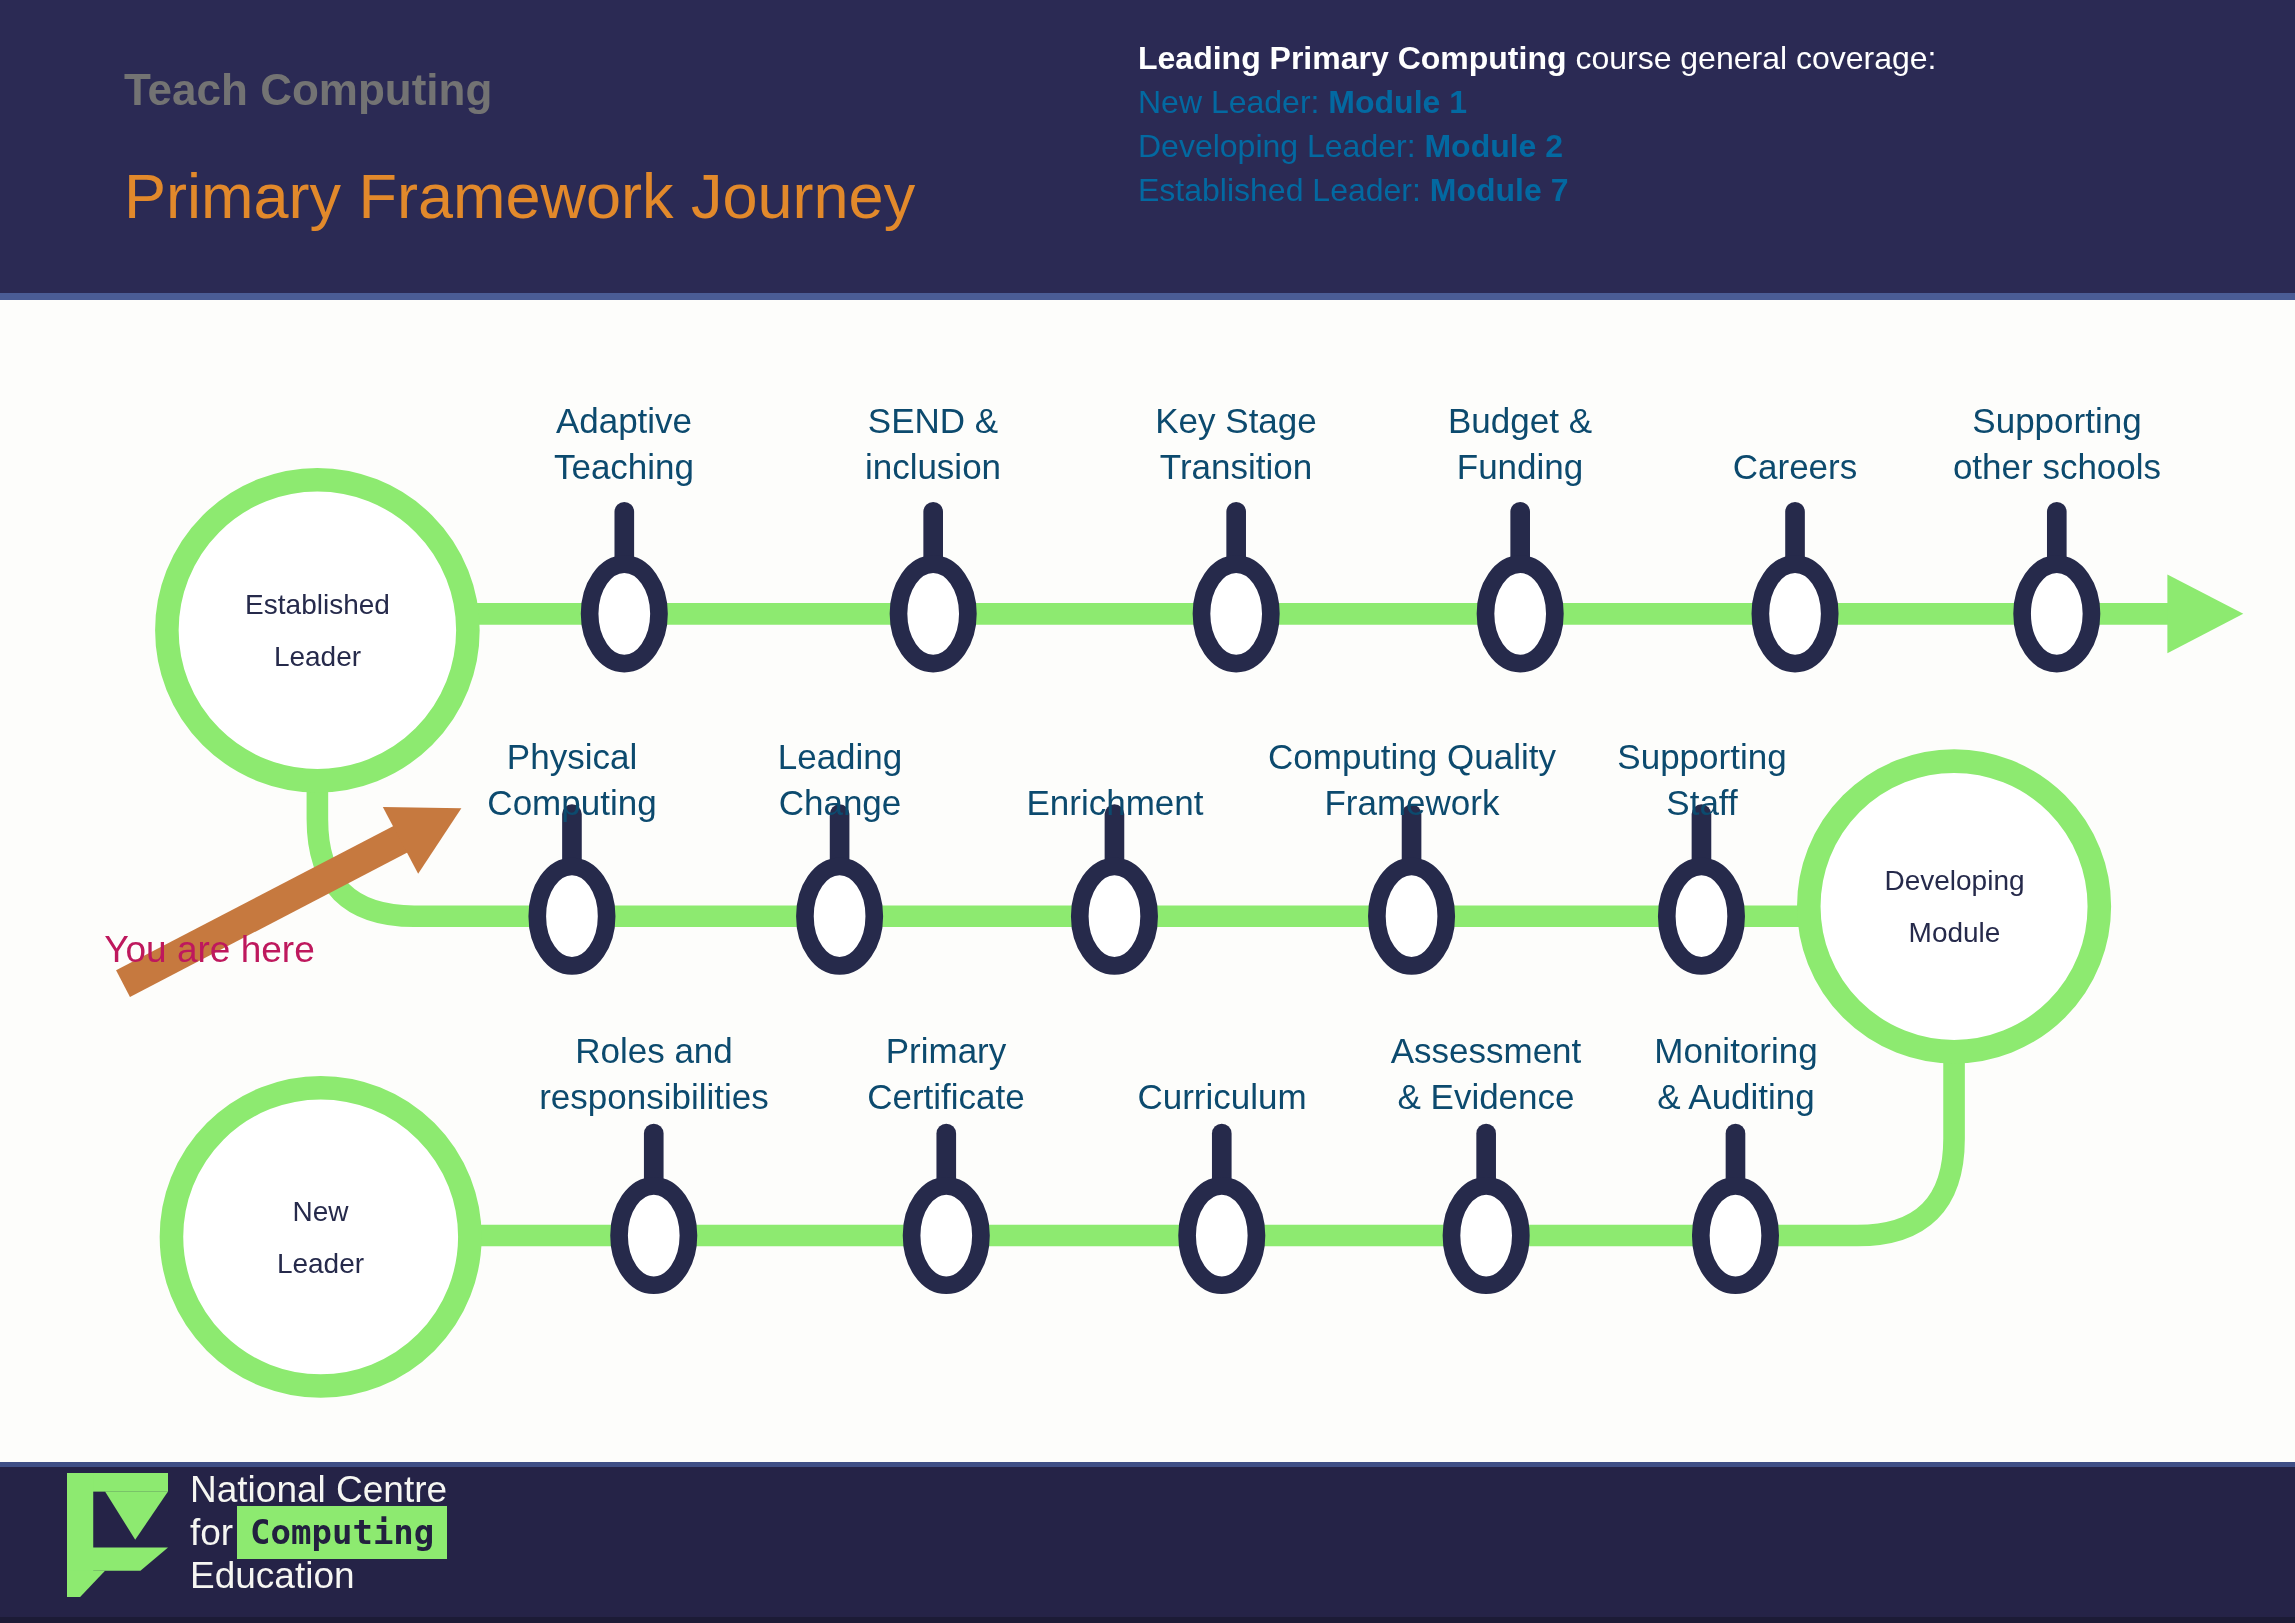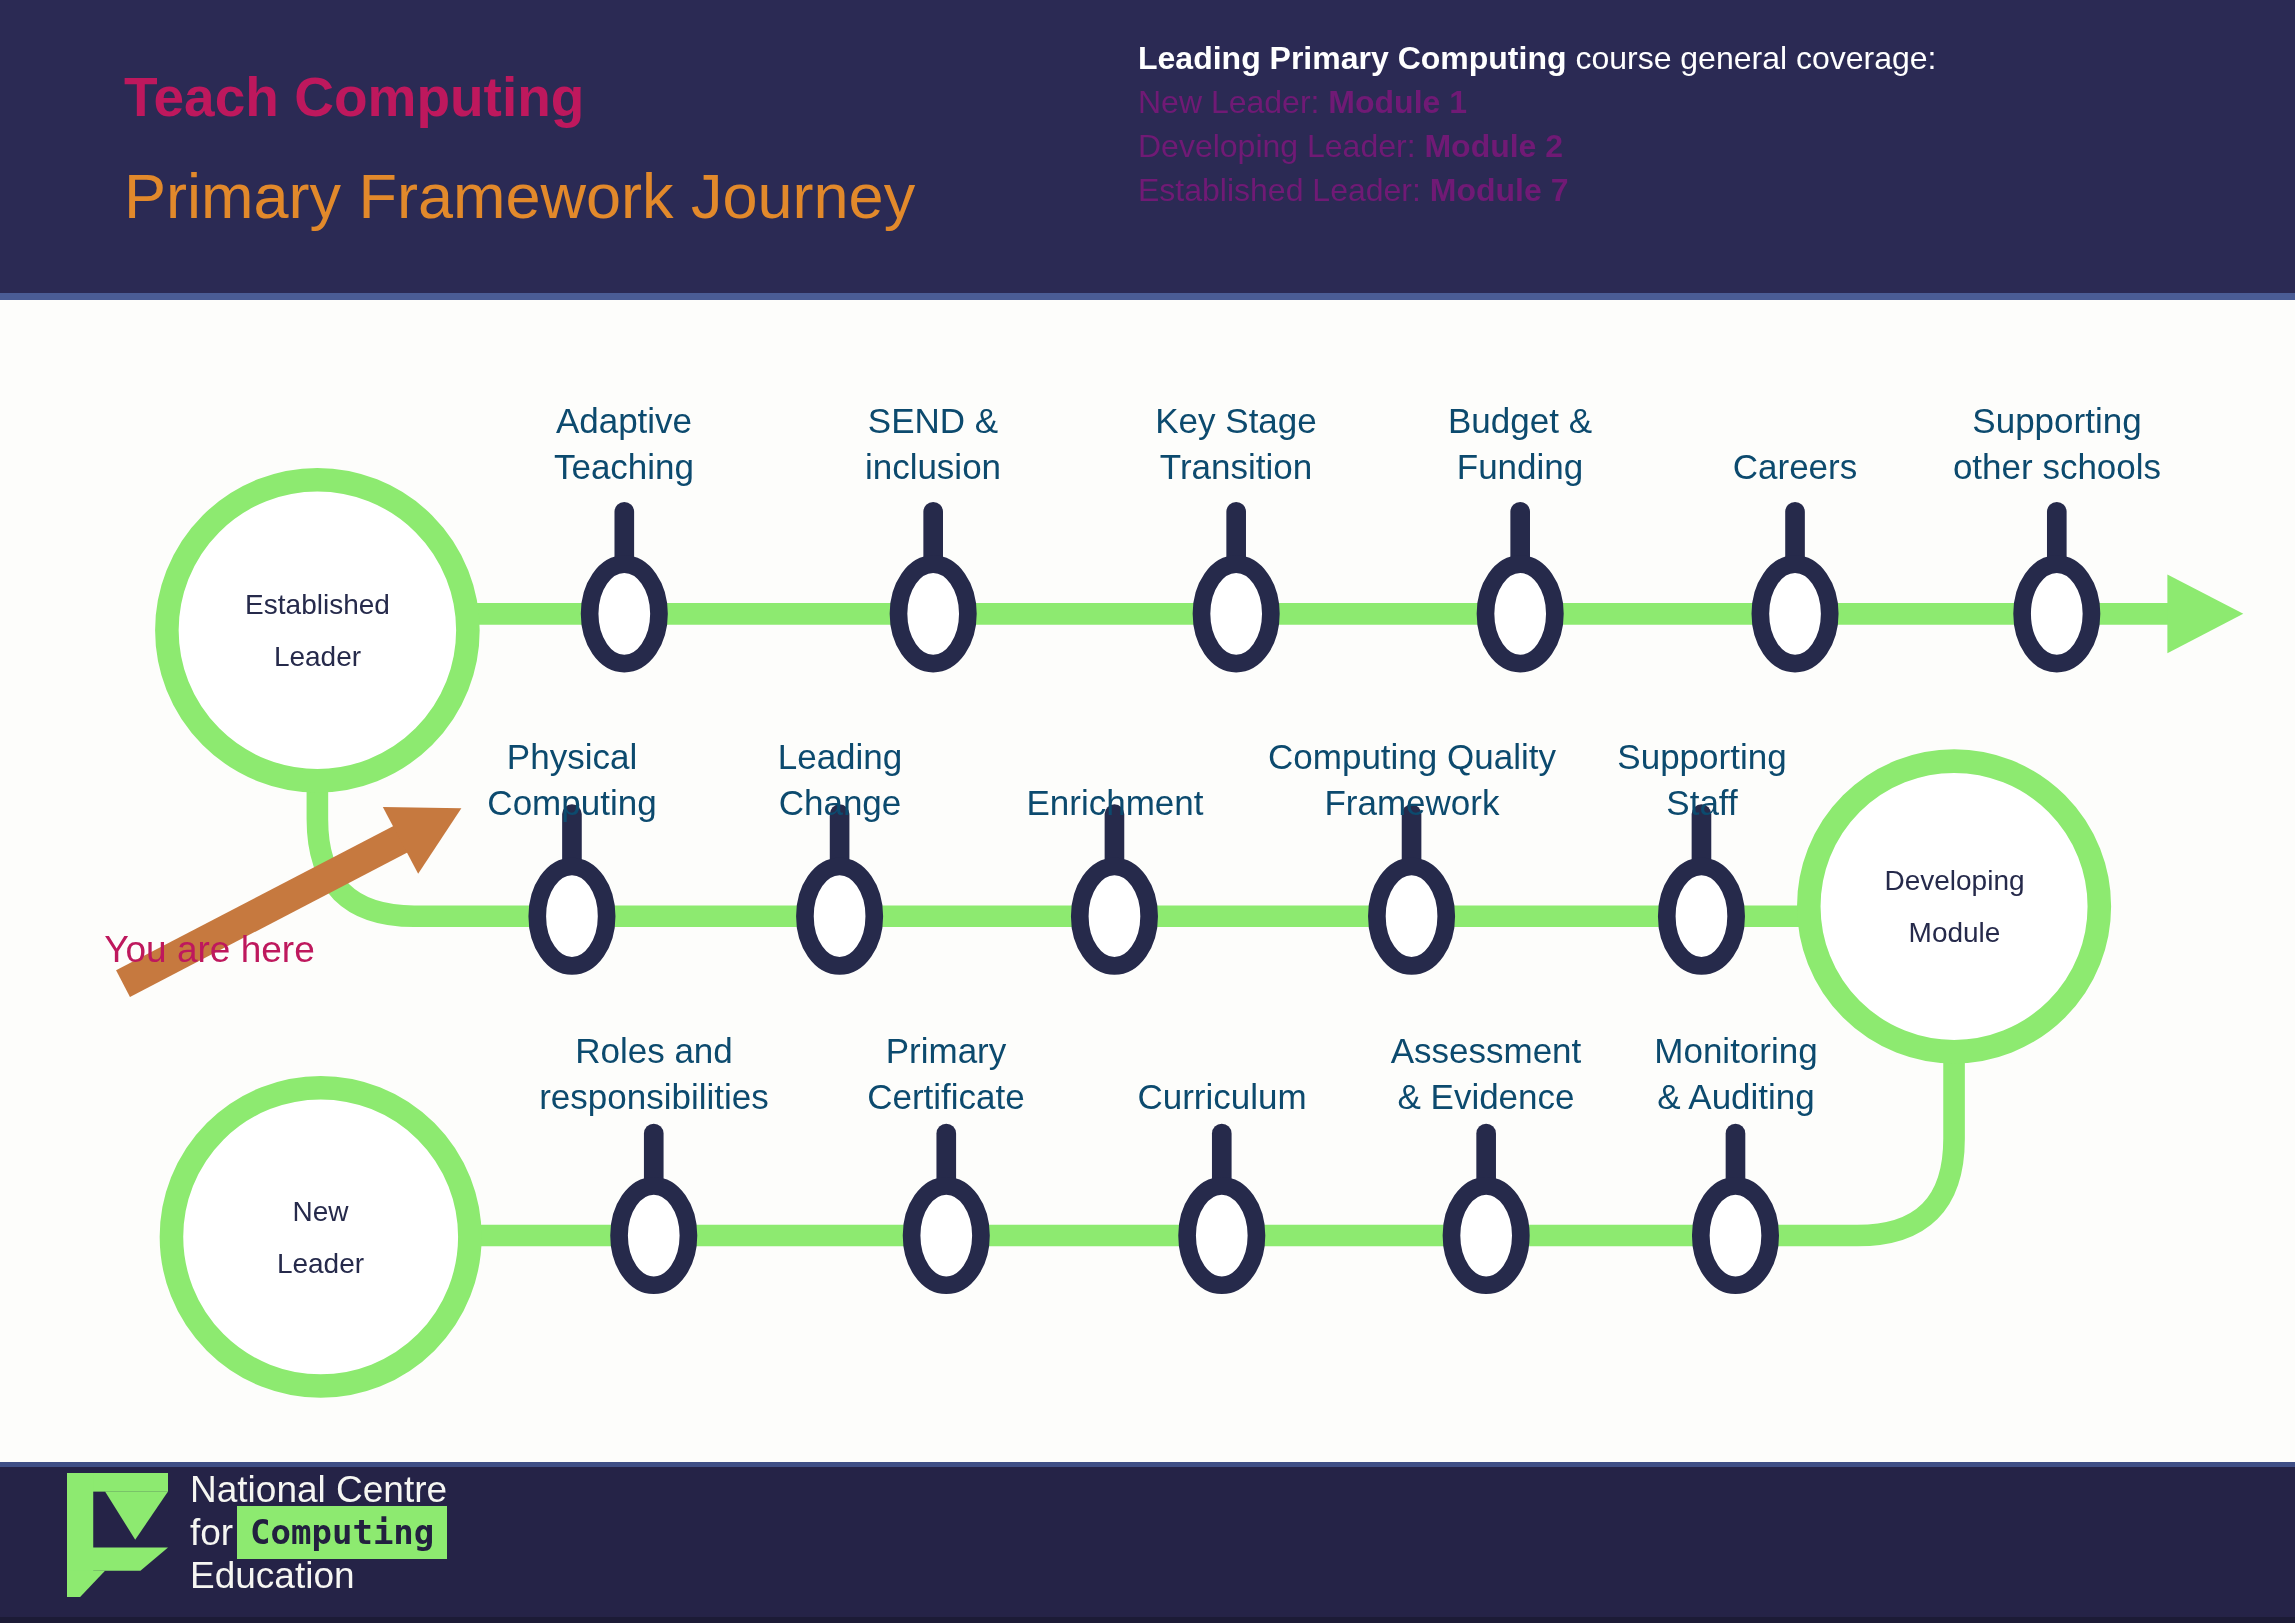--- a/index.html
+++ b/index.html
@@ -5,25 +5,25 @@
   html,body{margin:0;padding:0;background:#ffffff;}
   #canvas{
     position:relative;width:2295px;height:1623px;overflow:hidden;
     background:#fdfdfb;
     font-family:"Liberation Sans","DejaVu Sans",sans-serif;
     color:#262a4b;
   }
   
   .header-band{position:absolute;left:0;top:0;width:2295px;height:293px;background:#2b2a54;}
   .header-accent{position:absolute;left:0;top:293px;width:2295px;height:6.5px;background:#4a5c95;}
-  .title1{position:absolute;left:124px;top:65px;font-size:55px;font-weight:bold;color:#be185d;letter-spacing:0px;}
+  .title1{position:absolute;left:124px;top:65px;font-size:44px;font-weight:bold;color:#737373;letter-spacing:0px;}
   .title2{position:absolute;left:124px;top:160px;font-size:63px;font-weight:normal;color:#e2892b;}
   .coverage{position:absolute;left:1138px;top:36px;font-size:32px;line-height:44px;color:#ffffff;}
   .coverage .lead b{font-weight:bold;}
-  .coverage .mod-line{color:#701a75;}
+  .coverage .mod-line{color:#0369a1;}
   .coverage .mod-line b{font-weight:bold;}
   
   .diagram-svg{position:absolute;left:0;top:0;width:2295px;height:1623px;}
   .ms-label{
     position:absolute;width:340px;height:126px;
     display:flex;flex-direction:column;justify-content:flex-end;align-items:center;
     text-align:center;font-size:35px;line-height:46px;font-weight:500;
     white-space:pre-line;color:#0c4a6e;
   }
   .row-top .ms-label{top:364px;}

